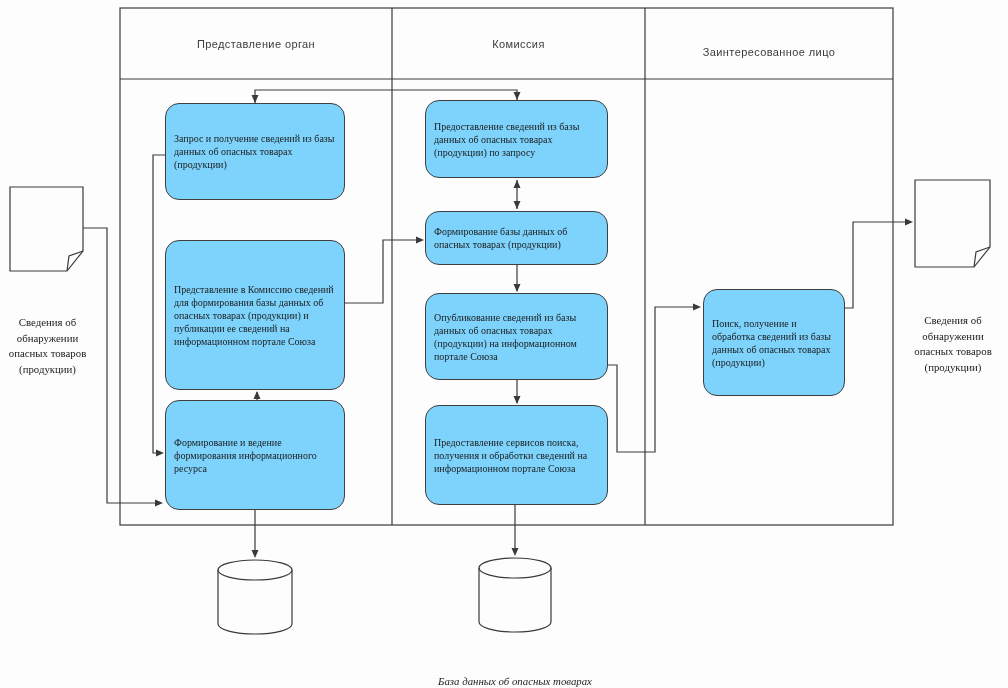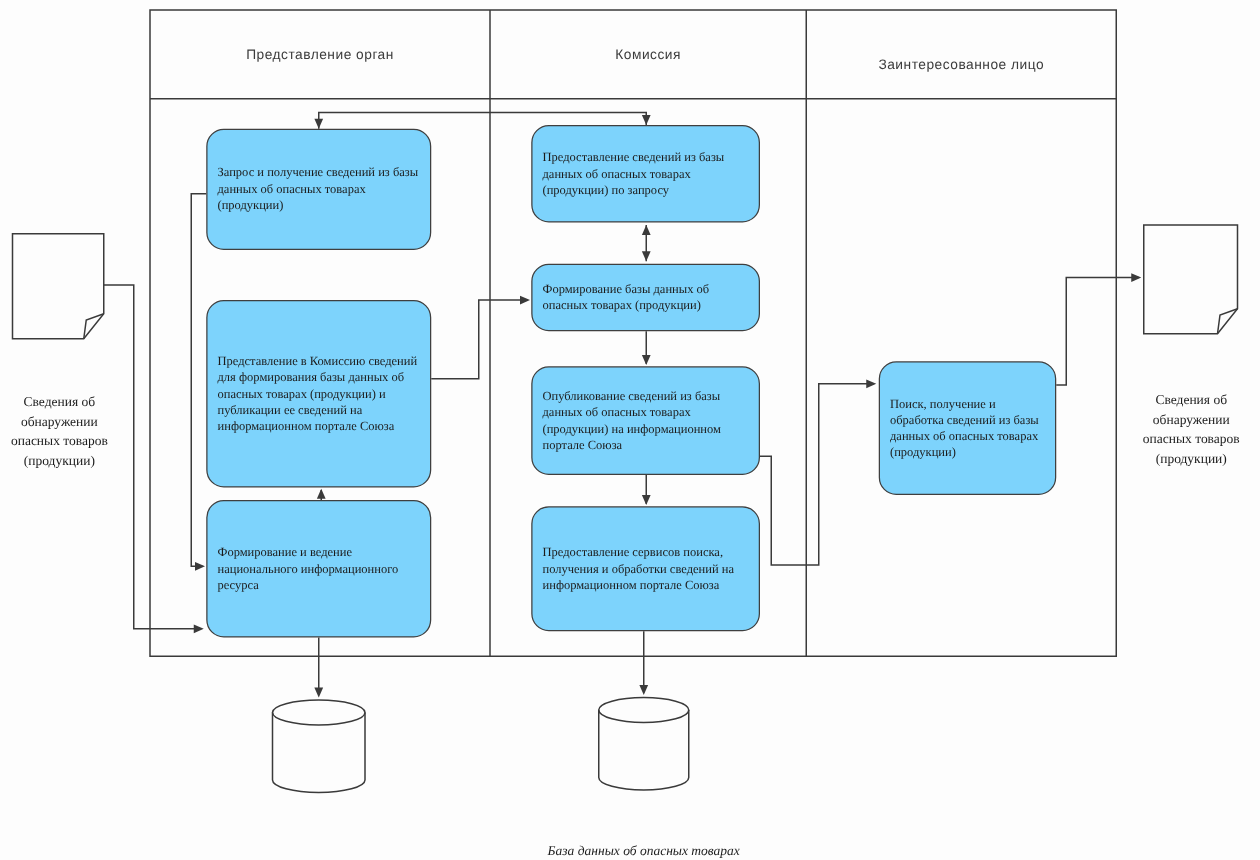--- a/index.html
+++ b/index.html
@@ -108,21 +108,21 @@
     <span>Заинтересованное лицо</span>
   </div>
 
   <div class="pbox" style="left:165px;top:103px;width:180px;height:97px;">
     <span>Запрос и получение сведений из базы данных об опасных товарах (продукции)</span>
   </div>
   <div class="pbox" style="left:165px;top:240px;width:180px;height:150px;">
     <span>Представление в Комиссию сведений для формирования базы данных об опасных товарах (продукции) и публикации ее сведений на информационном портале Союза</span>
   </div>
   <div class="pbox" style="left:165px;top:400px;width:180px;height:110px;">
-    <span>Формирование и ведение национального информационного ресурса</span>
+    <span>Формирование и ведение формирования информационного ресурса</span>
   </div>
 
   <div class="pbox" style="left:425px;top:100px;width:183px;height:78px;">
     <span>Предоставление сведений из базы данных об опасных товарах (продукции) по запросу</span>
   </div>
   <div class="pbox" style="left:425px;top:293px;width:183px;height:87px;">
     <span>Опубликование сведений из базы данных об опасных товарах (продукции) на информационном портале Союза</span>
   </div>
   <div class="pbox" style="left:425px;top:211px;width:183px;height:54px;">
     <span>Формирование базы данных об опасных товарах (продукции)</span>

